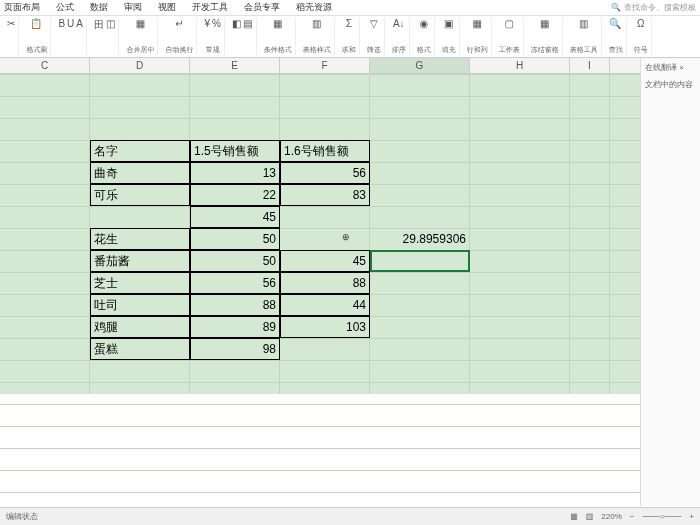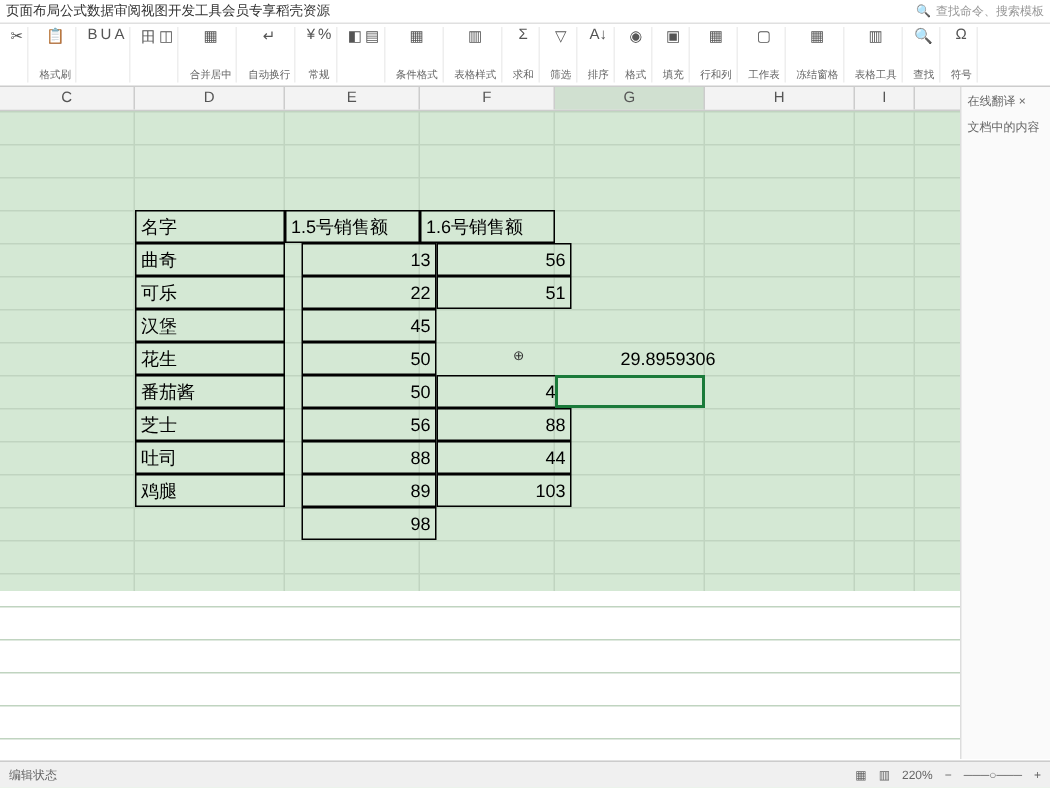--- a/index.html
+++ b/index.html
@@ -12,21 +12,21 @@
       overflow: hidden;
       position: relative;
     }
     .menubar {
       height: 16px;
       background: #fff;
       border-bottom: 1px solid #e0e0e0;
       display: flex;
       align-items: center;
       padding: 0 4px;
-      gap: 0;
+      gap: 16px;
       font-size: 9px;
       color: #333;
     }
     .menubar span { cursor: pointer; }
     .ribbon {
       height: 42px;
       background: #fff;
       border-bottom: 1px solid #ccc;
       display: flex;
       align-items: center;
@@ -80,21 +80,21 @@
       font-size: 12px;
       color: #000;
       display: flex;
       align-items: center;
       padding: 0 3px;
       border: 1px solid transparent;
     }
     .tcell {
       border: 1px solid #000;
     }
-    .num { justify-content: flex-end; margin-left: 11px; }
+    .num { justify-content: flex-end; }
     .selcell {
       border: 2px solid #1a7a3a;
       background: #d4e8d4;
     }
     .side-panel {
       width: 60px;
       background: #fafafa;
       border-left: 1px solid #ddd;
       padding: 4px;
       font-size: 8px;
@@ -318,37 +318,37 @@
         <div class="grid-lines-h" style="top: 396px; left: 0px; height: 1px; width: 100%;"></div>
         <div class="grid-lines-h" style="top: 418px; left: 0px; height: 1px; width: 100%;"></div>
         <div class="cell tcell" style="left: 90px; top: 66px; width: 100px; height: 22px;">名字</div>
         <div class="cell tcell" style="left: 190px; top: 66px; width: 90px; height: 22px;">1.5号销售额</div>
         <div class="cell tcell" style="left: 280px; top: 66px; width: 90px; height: 22px;">1.6号销售额</div>
         <div class="cell tcell" style="left: 90px; top: 88px; width: 100px; height: 22px;">曲奇</div>
         <div class="cell tcell num" style="left: 190px; top: 88px; width: 90px; height: 22px;">13</div>
         <div class="cell tcell num" style="left: 280px; top: 88px; width: 90px; height: 22px;">56</div>
         <div class="cell tcell" style="left: 90px; top: 110px; width: 100px; height: 22px;">可乐</div>
         <div class="cell tcell num" style="left: 190px; top: 110px; width: 90px; height: 22px;">22</div>
-        <div class="cell tcell num" style="left: 280px; top: 110px; width: 90px; height: 22px;">51</div>
-        <div class="cell tcell" style="left: 90px; top: 132px; width: 100px; height: 22px;">汉堡</div>
+        <div class="cell tcell num" style="left: 280px; top: 110px; width: 90px; height: 22px;">83</div>
         <div class="cell tcell num" style="left: 190px; top: 132px; width: 90px; height: 22px;">45</div>
         <div class="cell tcell" style="left: 90px; top: 154px; width: 100px; height: 22px;">花生</div>
         <div class="cell tcell num" style="left: 190px; top: 154px; width: 90px; height: 22px;">50</div>
         <div class="cell tcell" style="left: 90px; top: 176px; width: 100px; height: 22px;">番茄酱</div>
         <div class="cell tcell num" style="left: 190px; top: 176px; width: 90px; height: 22px;">50</div>
         <div class="cell tcell num" style="left: 280px; top: 176px; width: 90px; height: 22px;">45</div>
         <div class="cell tcell" style="left: 90px; top: 198px; width: 100px; height: 22px;">芝士</div>
         <div class="cell tcell num" style="left: 190px; top: 198px; width: 90px; height: 22px;">56</div>
         <div class="cell tcell num" style="left: 280px; top: 198px; width: 90px; height: 22px;">88</div>
         <div class="cell tcell" style="left: 90px; top: 220px; width: 100px; height: 22px;">吐司</div>
         <div class="cell tcell num" style="left: 190px; top: 220px; width: 90px; height: 22px;">88</div>
         <div class="cell tcell num" style="left: 280px; top: 220px; width: 90px; height: 22px;">44</div>
         <div class="cell tcell" style="left: 90px; top: 242px; width: 100px; height: 22px;">鸡腿</div>
         <div class="cell tcell num" style="left: 190px; top: 242px; width: 90px; height: 22px;">89</div>
         <div class="cell tcell num" style="left: 280px; top: 242px; width: 90px; height: 22px;">103</div>
+        <div class="cell tcell" style="left: 90px; top: 264px; width: 100px; height: 22px;">蛋糕</div>
         <div class="cell tcell num" style="left: 190px; top: 264px; width: 90px; height: 22px;">98</div>
         <div class="cell num" style="left: 370px; top: 154px; width: 100px; height: 22px;">29.8959306</div>
         <div class="selcell" style="position: absolute; left: 370px; top: 176px; width: 100px; height: 22px;"></div>
         <div style="position: absolute; left: 342px; top: 158px; font-size: 9px; color: rgb(51, 51, 51);">⊕</div>
       </div>
   </div>
   <div class="side-panel">
     <div class="hdr">在线翻译 ×</div>
     <div>文档中的内容</div>
   </div>

